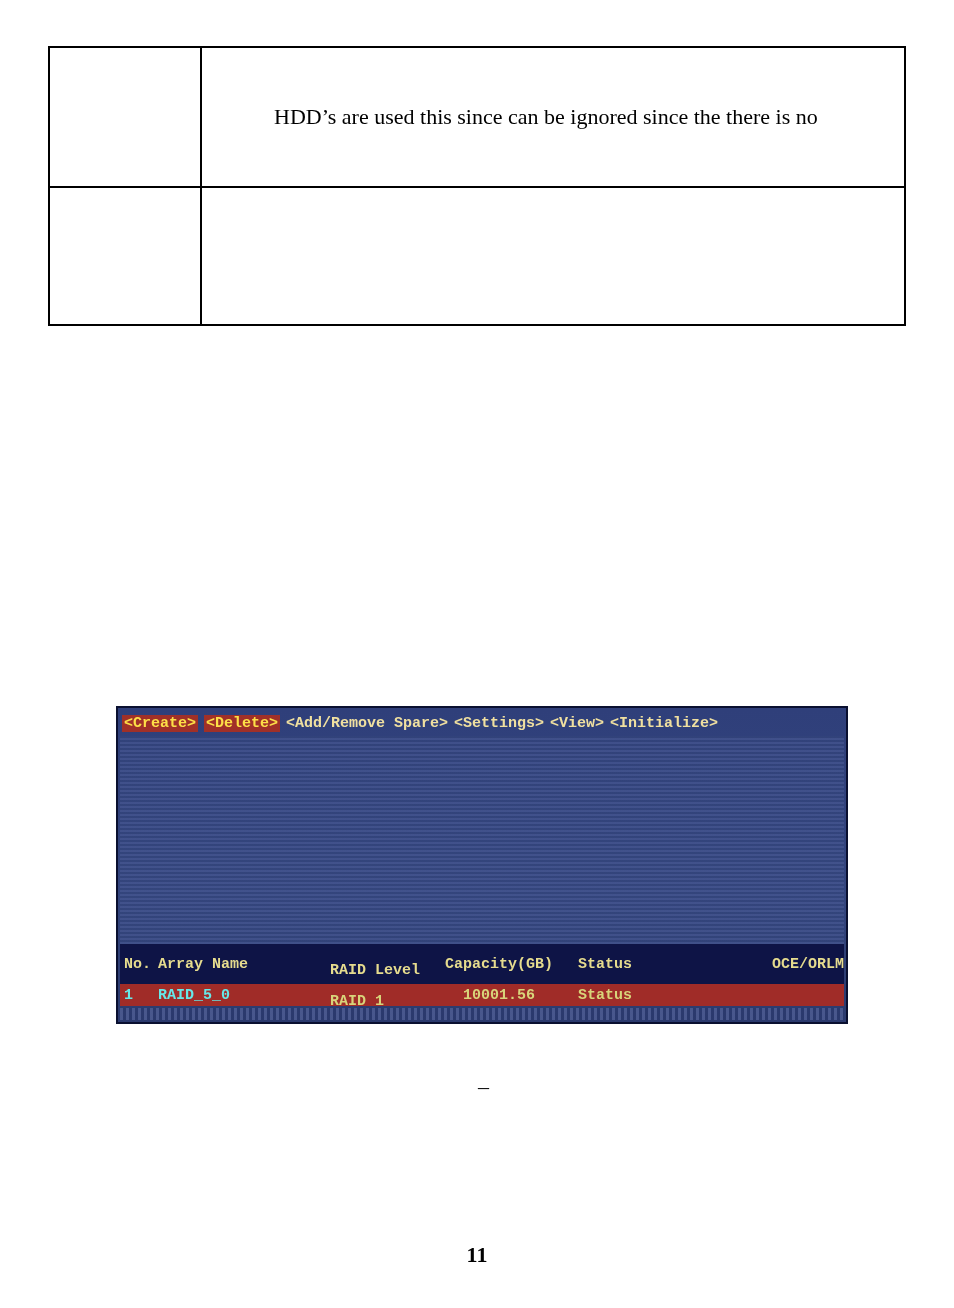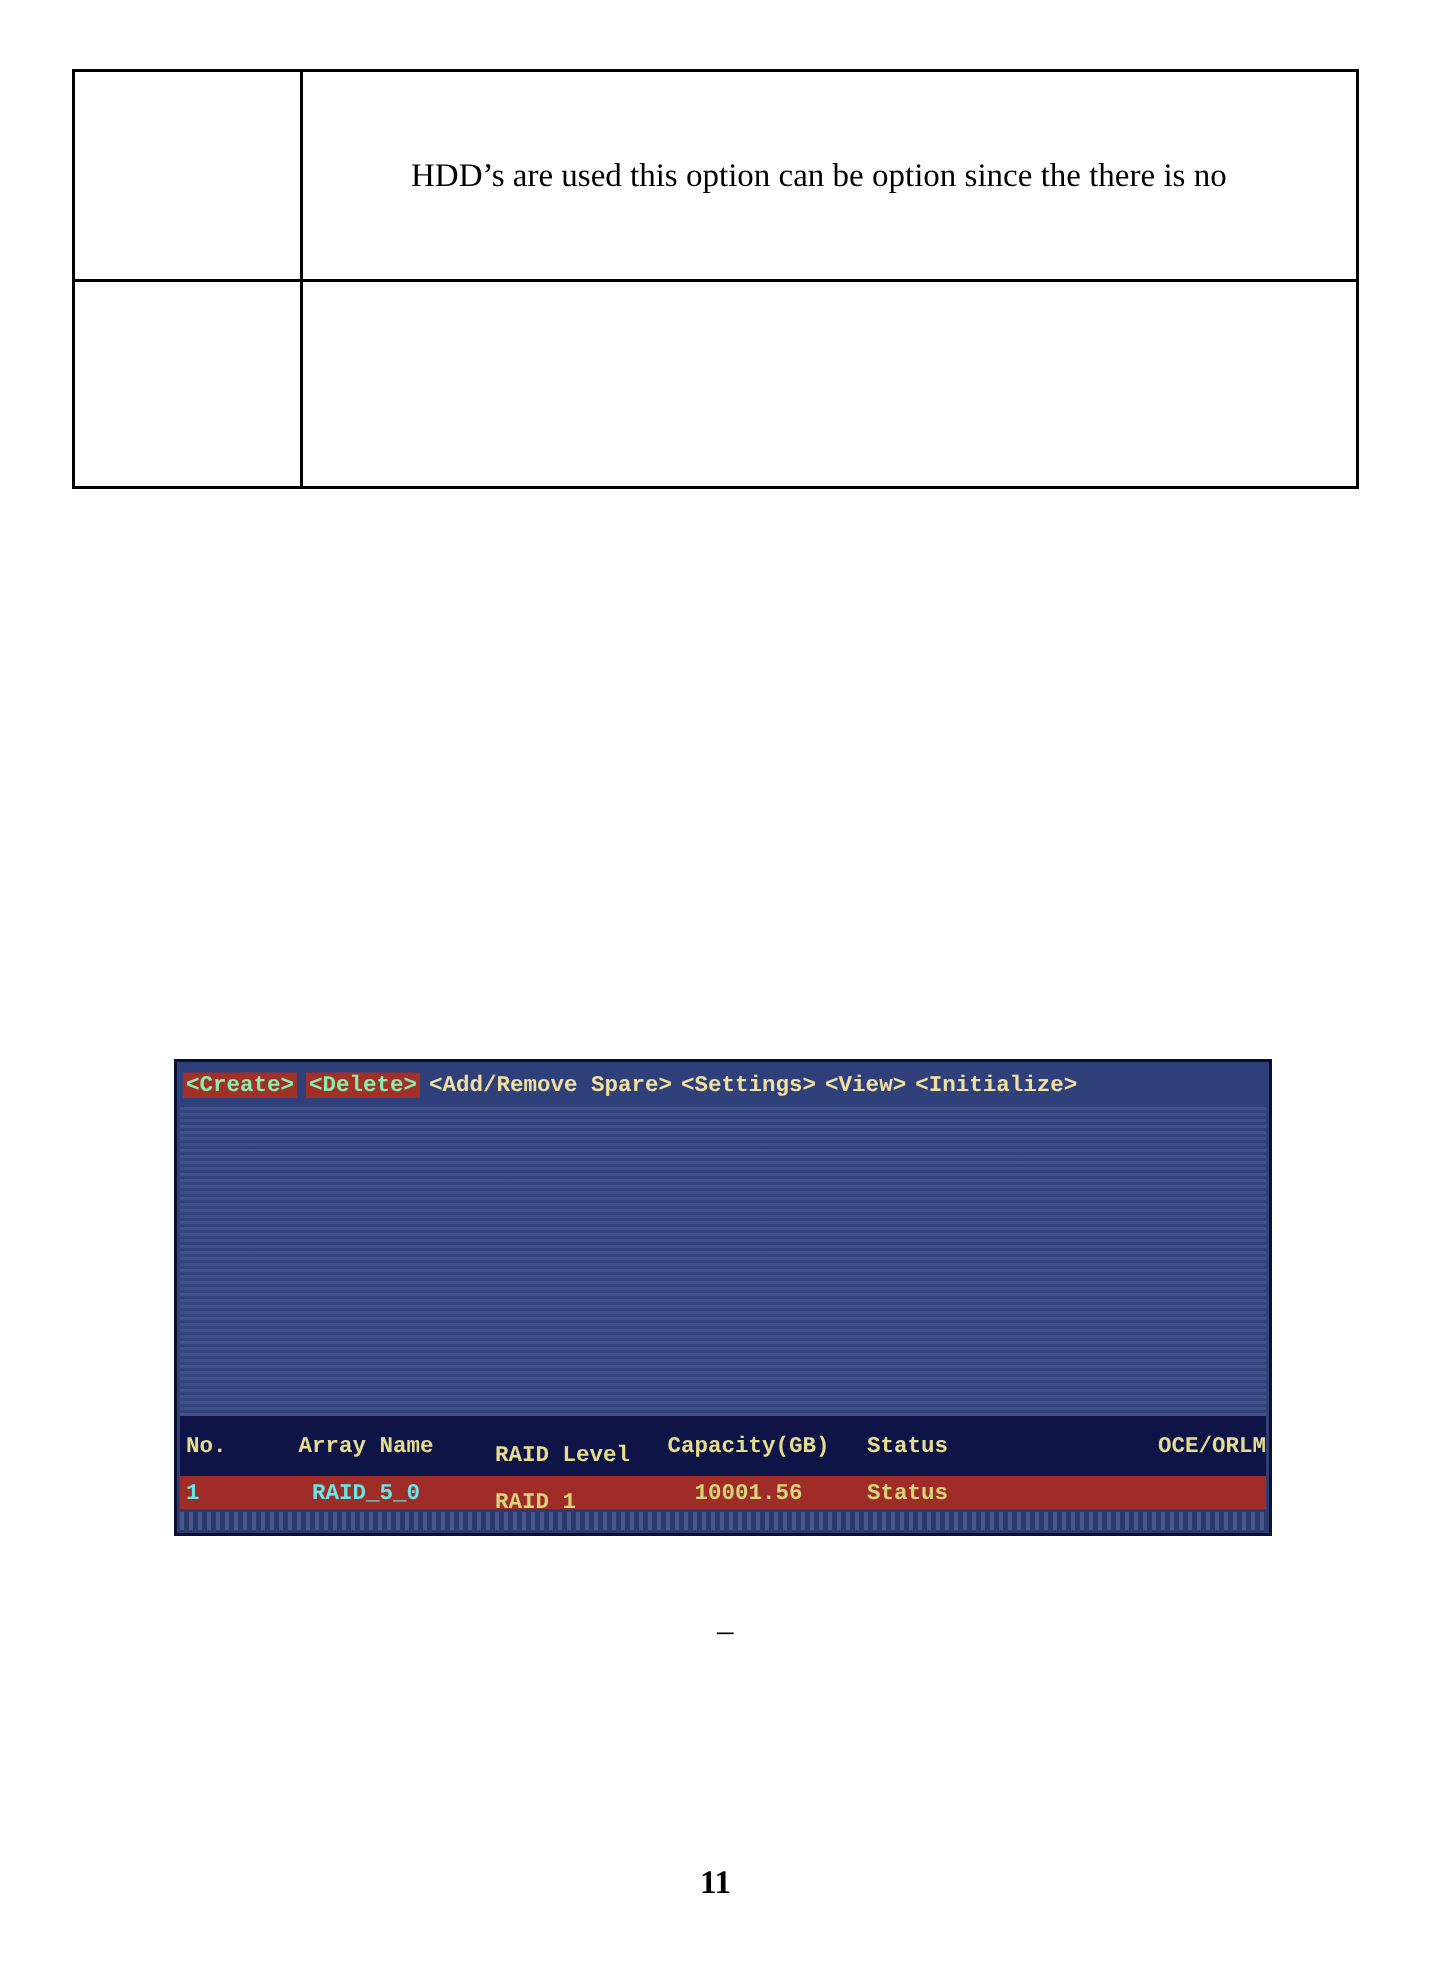--- a/index.html
+++ b/index.html
@@ -57,21 +57,21 @@
     display: flex;
     gap: 6px;
     align-items: center;
     font-size: 15px;
     font-weight: bold;
     white-space: nowrap;
   }
   .bios-menu span { color: #f0e0a0; }
   .bios-menu span.sel {
     background: #a03028;
-    color: #86efac;
+    color: #fde047;
     padding: 0 2px;
   }
   .bios-hatch {
     position: absolute;
     left: 2px;
     top: 28px;
     right: 2px;
     bottom: 66px;
     background: repeating-linear-gradient(
       0deg,
@@ -102,21 +102,21 @@
     bottom: 16px;
     height: 22px;
     background: #a02c28;
     color: #d8d47a;
     font-size: 15px;
     font-weight: bold;
     display: flex;
     align-items: center;
   }
   .c-no   { width: 38px; padding-left: 4px; }
-  .c-name { width: 172px; text-align: center; }
+  .c-name { width: 172px; }
   .c-lvl  { width: 108px; margin-top: 12px; }
   .c-cap  { width: 132px; text-align: center; padding-right: 10px; }
   .c-stat { width: 150px; padding-left: 8px; }
   .c-oce  { flex: 1; text-align: right; }
   .bios-foot {
     position: absolute;
     left: 2px;
     right: 2px;
     bottom: 2px;
     height: 12px;
@@ -149,21 +149,21 @@
 </style>
 </head>
 <body>
 
 <div class="page">
   <table class="doc-table">
     <tbody>
         <tr class="row1">
       <td class="col-left"></td>
       <td class="col-right">
-        <span>HDD’s are used this option can be option since the there is no</span>
+        <span>HDD’s are used this since can be ignored since the there is no</span>
       </td>
     </tr>
     <tr class="row2">
       <td class="col-left"></td>
       <td class="col-right"></td>
     </tr>
   </tbody>
     </table>
 </div>
 

